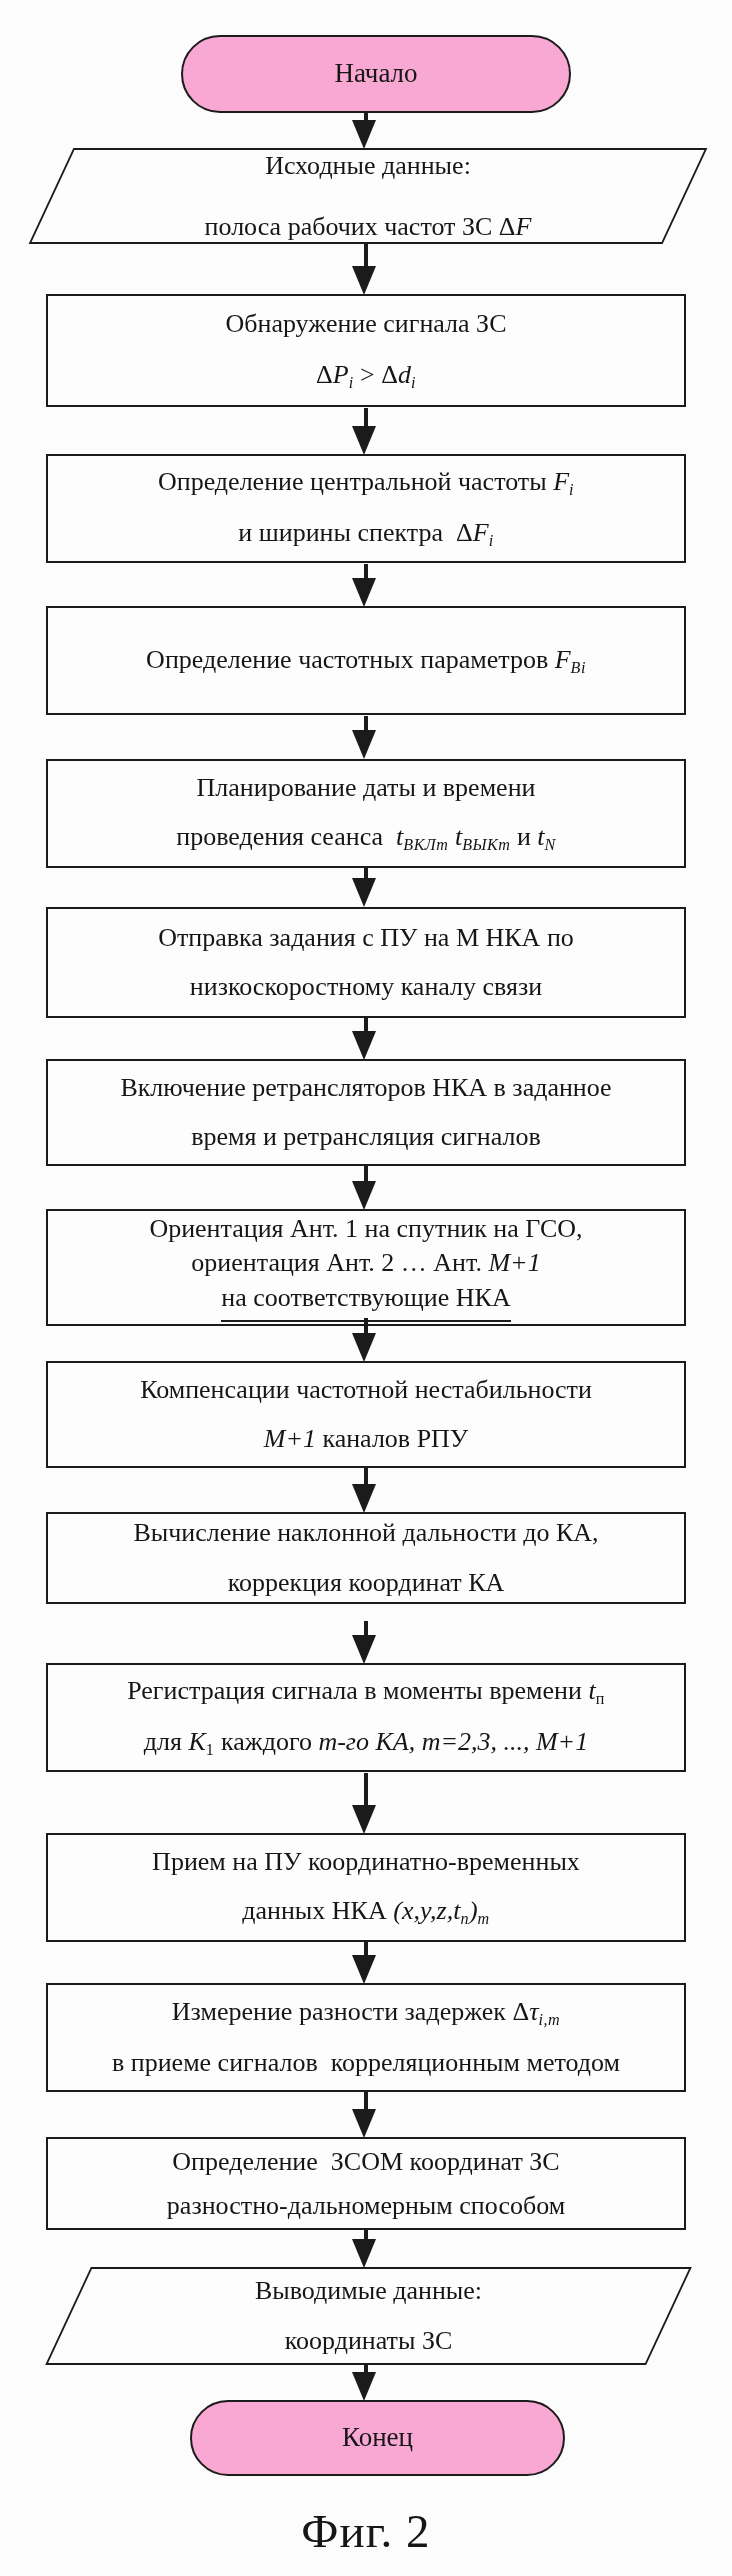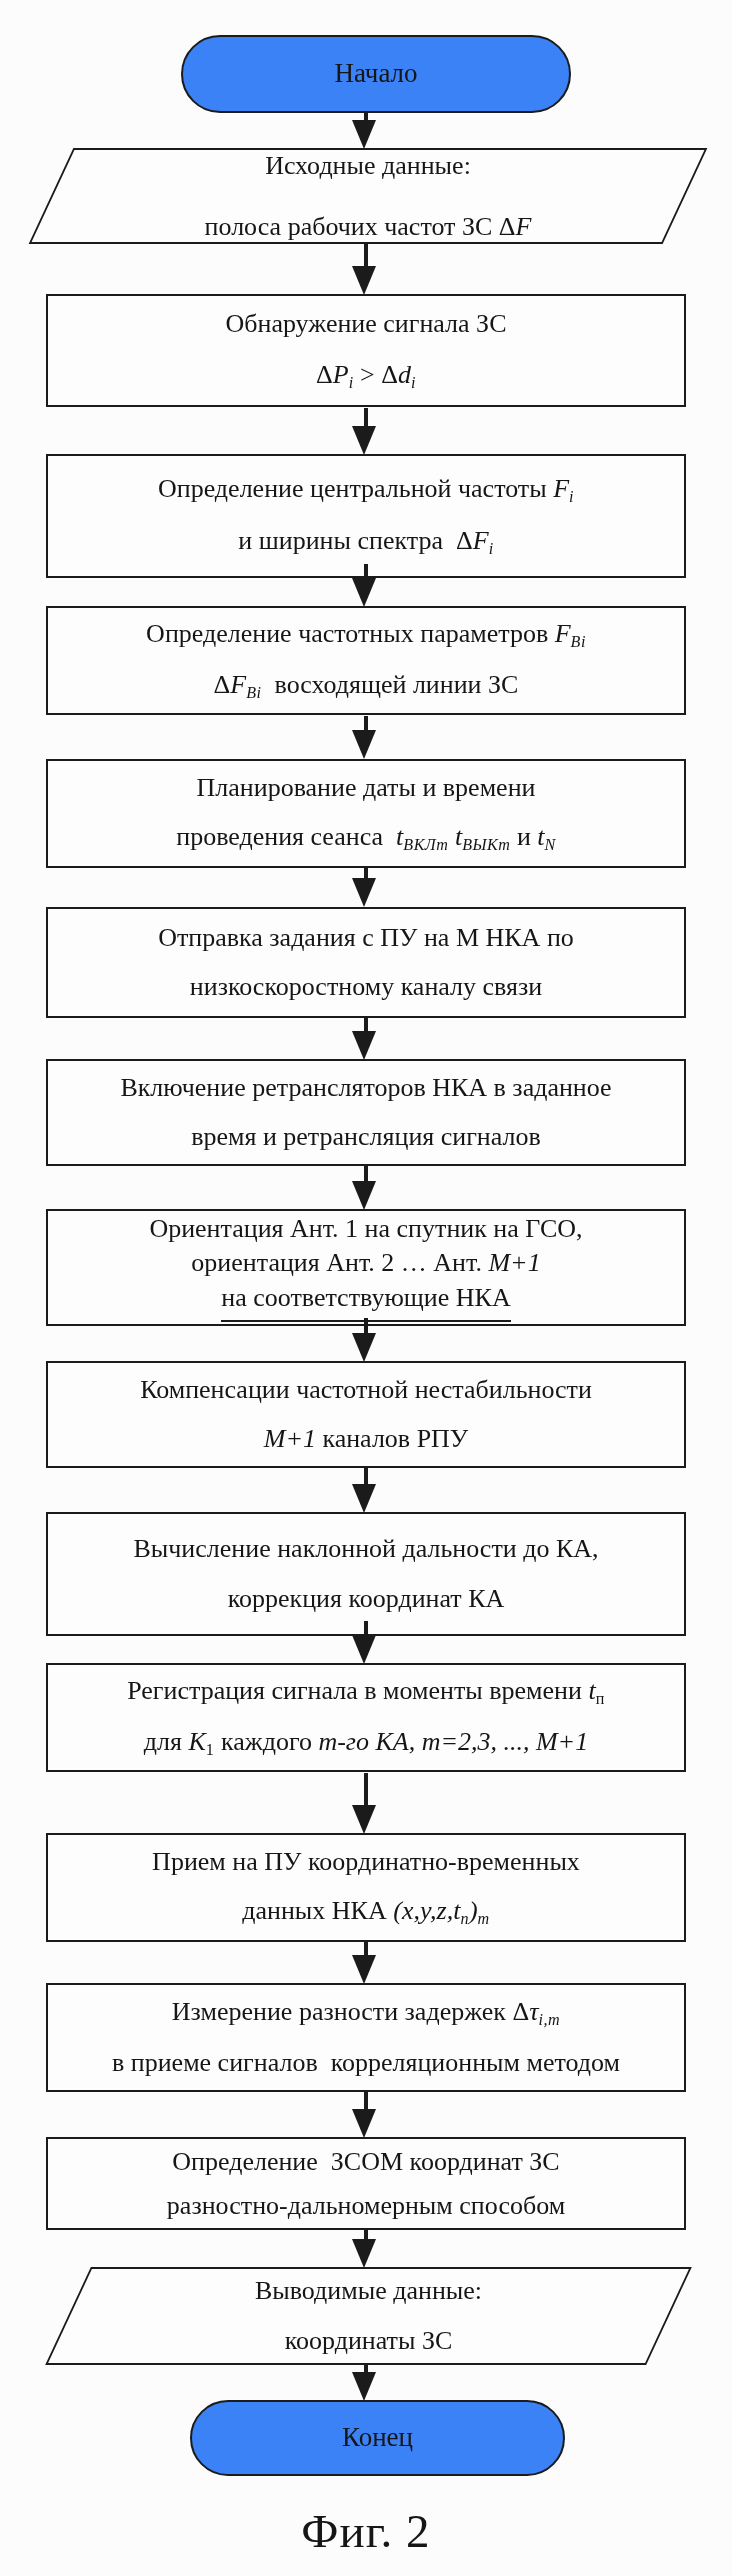--- a/index.html
+++ b/index.html
@@ -28,21 +28,21 @@
   .rect{
     left:46px;
     width:640px;
     border:2.9px solid #1b1b1b;
     background:#fdfdfd;
     text-align:center;
   }
   .terminator{
     border:2.9px solid #1b1b1b;
     border-radius:41px;
-    background:#3b82f6;
+    background:#f9a8d4;
     font-size:27px;
   }
   .io{ background:transparent; }
   .io-bg{
     position:absolute;
     top:0;left:0;right:0;bottom:0;
     border:2.9px solid #1b1b1b;
     background:#fdfdfd;
     transform:skewX(-25deg);
   }
@@ -91,28 +91,27 @@
     <div class="io-bg"></div>
   <div class="line"><span>Исходные данные:</span></div>
       <div class="line"><span>полоса рабочих частот ЗС </span><span>Δ</span><span class="it">F</span></div>
     </div>
 
   <div class="shape rect" style="top:294px;height:113px;row-gap:17.6px">
       <div class="line"><span>Обнаружение сигнала ЗС</span></div>
       <div class="line"><span>Δ</span><span class="it">P</span><span class="it sb">i</span><span> &gt; </span><span>Δ</span><span class="it">d</span><span class="it sb">i</span></div>
     </div>
 
-  <div class="shape rect" style="top:454px;height:124px">
+  <div class="shape rect" style="top:454px;height:109px">
       <div class="line"><span>Определение центральной частоты </span><span class="it">F</span><span class="it sb">i</span></div>
       <div class="line"><span>и ширины спектра  </span><span>Δ</span><span class="it">F</span><span class="it sb">i</span></div>
     </div>
 
   <div class="shape rect" style="top:606px;height:109px">
       <div class="line"><span>Определение частотных параметров </span><span class="it">F</span><span class="it sb">Вi</span></div>
-      <div class="line"><span>Δ</span><span class="it">F</span><span class="it sb">Вi</span><span>  восходящей линии ЗС</span></div>
     </div>
 
   <div class="shape rect" style="top:759px;height:109px">
       <div class="line"><span>Планирование даты и времени</span></div>
       <div class="line"><span>проведения сеанса  </span><span class="it">t</span><span class="it sb">ВКЛm</span><span> </span><span class="it">t</span><span class="it sb">ВЫКm</span><span> и </span><span class="it">t</span><span class="it sb">N</span></div>
     </div>
 
   <div class="shape rect" style="top:907px;height:111px">
       <div class="line"><span>Отправка задания с ПУ на М НКА по</span></div>
       <div class="line"><span>низкоскоростному каналу связи</span></div>
@@ -127,21 +126,21 @@
       <div class="line"><span>Ориентация Ант. 1 на спутник на ГСО,</span></div>
       <div class="line"><span>ориентация Ант. 2 … Ант. </span><span class="it">М+1</span></div>
       <div class="line"><span class="un">на соответствующие НКА</span></div>
     </div>
 
   <div class="shape rect" style="top:1361px;height:107px">
       <div class="line"><span>Компенсации частотной нестабильности</span></div>
       <div class="line"><span class="it">М+1</span><span> каналов РПУ</span></div>
     </div>
 
-  <div class="shape rect" style="top:1512px;height:124px">
+  <div class="shape rect" style="top:1512px;height:92px">
       <div class="line"><span>Вычисление наклонной дальности до КА,</span></div>
       <div class="line"><span>коррекция координат КА</span></div>
     </div>
 
   <div class="shape rect" style="top:1663px;height:109px">
       <div class="line"><span>Регистрация сигнала в моменты времени </span><span class="it">t</span><span class="sb">п</span></div>
       <div class="line"><span>для </span><span class="it">K</span><span class="sb">1</span><span> каждого </span><span class="it">m-го КА, m=2,3, ..., М+1</span></div>
     </div>
 
   <div class="shape rect" style="top:1833px;height:109px">

